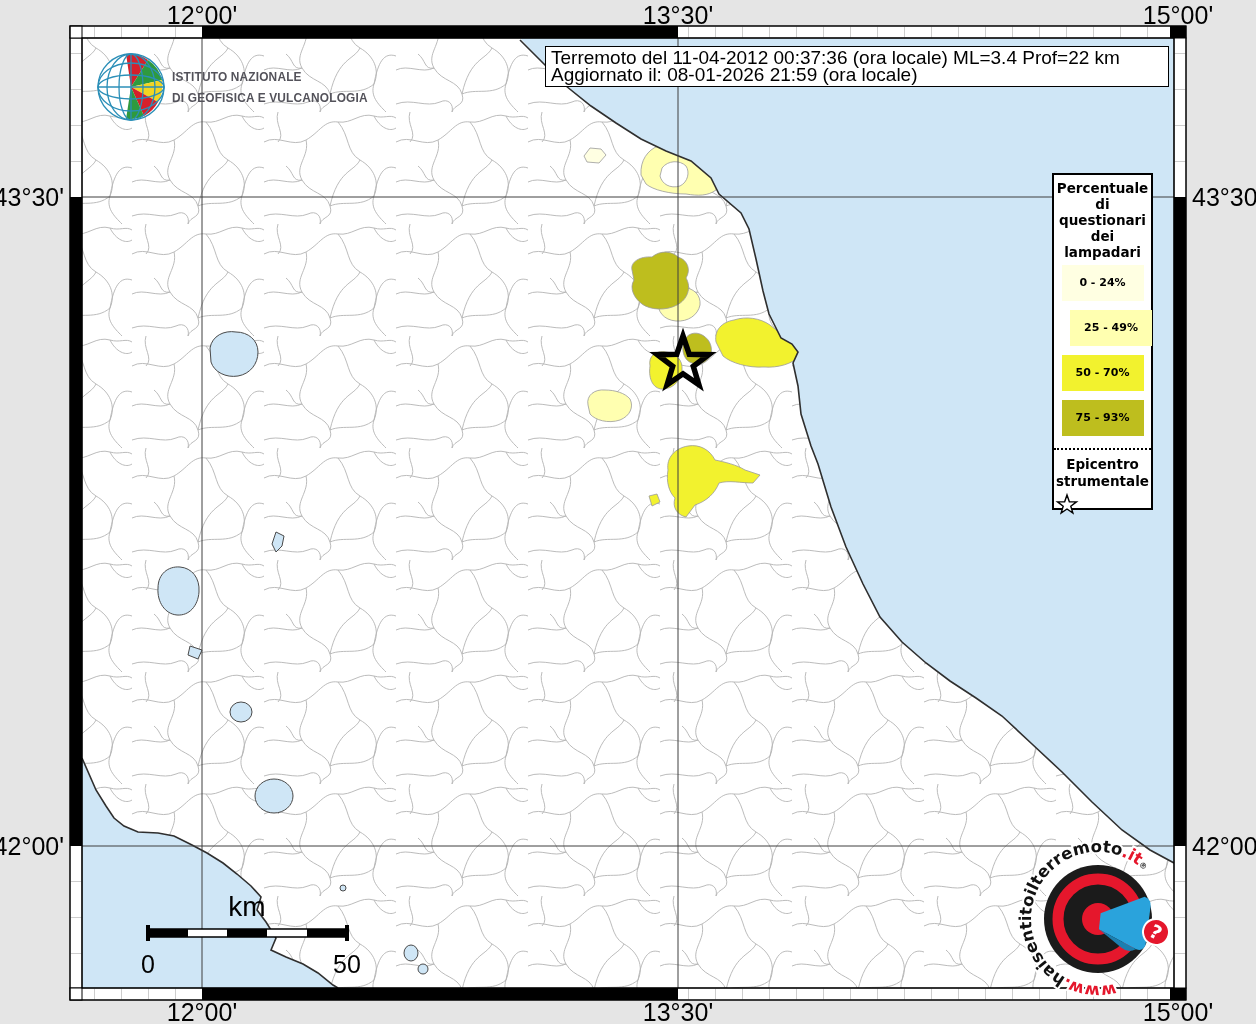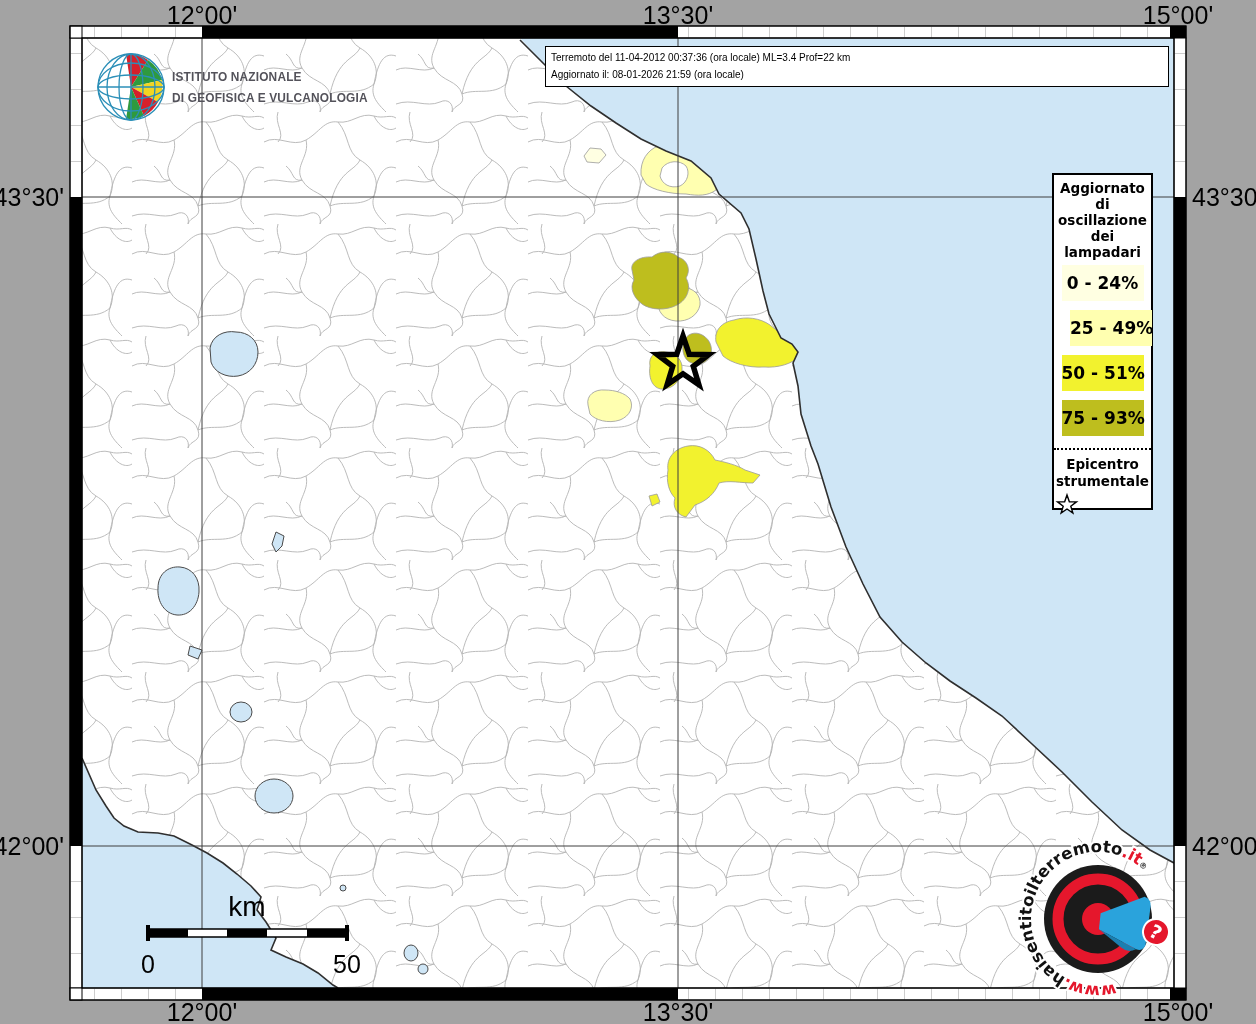--- a/index.html
+++ b/index.html
@@ -1,27 +1,27 @@
 <!DOCTYPE html>
 <html><head>
 <meta charset="utf-8">
 <style>
   html,body{margin:0;padding:0;background:#fff;}
-  .stage{position:relative;width:1256px;height:1024px;background:#a3a3a3;overflow:hidden;
+  .stage{position:relative;width:1256px;height:1024px;background:#e5e5e5;overflow:hidden;
          font-family:"Liberation Sans",sans-serif;}
   .stage svg{display:block;}
   .abs{position:absolute;}
   
   .info-box{left:545px;top:46px;width:612px;background:#fff;border:1px solid #000;
-            padding:3px 5px;font-size:10px;line-height:16.5px;color:#000;}
+            padding:3px 5px;font-size:19px;line-height:16.5px;color:#000;}
   
   .legend{left:1052px;top:173px;width:101px;height:337px;background:#fff;border:2px solid #000;
           box-sizing:border-box;font-family:"DejaVu Sans",sans-serif;text-align:center;}
   .legend-title{font-weight:bold;font-size:13.5px;line-height:16px;padding-top:5px;margin-bottom:5px;}
-  .swatch{width:82px;height:36px;margin:0 auto 9px auto;font-weight:bold;font-size:17px;
+  .swatch{width:82px;height:36px;margin:0 auto 9px auto;font-weight:bold;font-size:11px;
           line-height:36px;white-space:nowrap;}
   .legend-sep{border:none;border-top:2px dotted #000;margin:12px 0 6px 0;}
   .legend-epi{font-weight:bold;font-size:13.5px;line-height:17px;}
   .legend-star{margin-top:2px;}
   
   .ingv{left:96px;top:52px;width:300px;height:70px;}
   .ingv-text{position:absolute;left:76px;top:14px;color:#53525a;font-weight:bold;
              font-size:13.5px;line-height:21px;transform:scaleX(.88);transform-origin:left top;
              letter-spacing:.2px;white-space:nowrap;}
 </style>
@@ -169,24 +169,24 @@
       <div>DI GEOFISICA E VULCANOLOGIA</div>
     </div>
   </div>
 
   <div class="abs info-box">
     <div>Terremoto del 11-04-2012 00:37:36 (ora locale) ML=3.4 Prof=22 km</div>
     <div>Aggiornato il: 08-01-2026 21:59 (ora locale)</div>
   </div>
 
   <div class="abs legend">
-    <div class="legend-title">Aggiornato di oscillazione dei lampadari</div>
+    <div class="legend-title">Percentuale di questionari dei lampadari</div>
     <div class="swatch" style="background: rgb(255, 255, 226);">0 - 24%</div>
     <div class="swatch" style="background: rgb(255, 255, 176); margin-left: 16px;">25 - 49%</div>
-    <div class="swatch" style="background: rgb(242, 242, 46);">50 - 51%</div>
+    <div class="swatch" style="background: rgb(242, 242, 46);">50 - 70%</div>
     <div class="swatch" style="background: rgb(190, 190, 30);">75 - 93%</div>
     <hr class="legend-sep">
     <div class="legend-epi">Epicentro strumentale</div>
     <div class="legend-star">
       <svg width="26" height="24" viewBox="0 0 26 24">
         <polygon points="13,3 15.35,9.76 22.5,9.9 16.8,14.24 18.88,21.1 13,17 7.12,21.1 9.2,14.24 3.5,9.9 10.65,9.76" fill="#fff" stroke="#000" stroke-width="1.4" stroke-linejoin="miter"></polygon>
       </svg>
     </div>
   </div>
 

